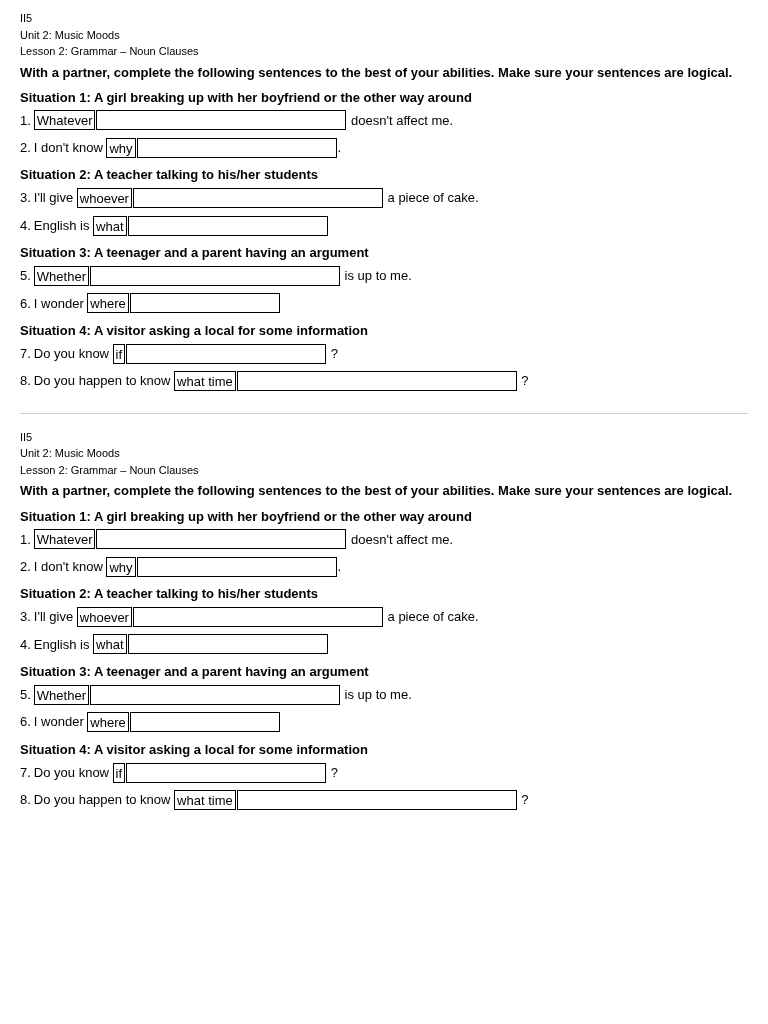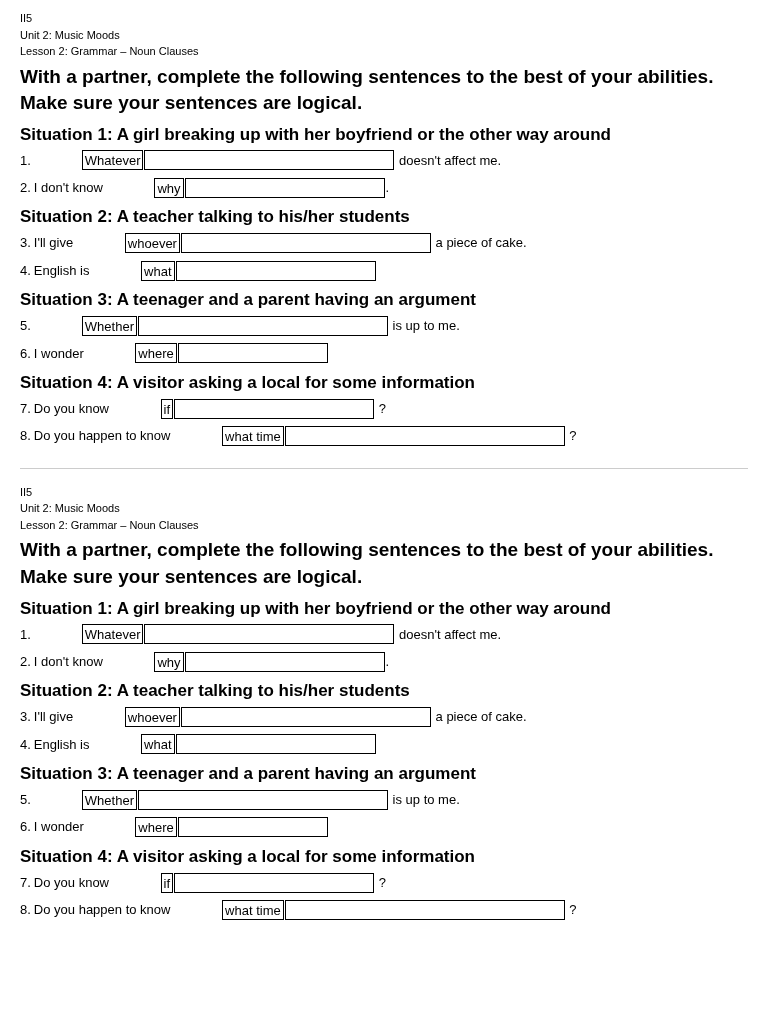--- a/index.html
+++ b/index.html
@@ -18,27 +18,27 @@
     }
     .worksheet {
       margin-bottom: 20px;
     }
     .header-line {
       font-size: 11px;
       line-height: 1.5;
     }
     .instructions {
       font-weight: bold;
-      font-size: 19px;
+      font-size: 13px;
       margin: 4px 0;
       line-height: 1.4;
     }
     .situation-title {
       font-weight: bold;
-      font-size: 17px;
+      font-size: 13px;
       margin: 8px 0 4px 0;
     }
     .sentence-row {
       margin: 4px 0;
       display: flex;
       align-items: center;
       flex-wrap: wrap;
       line-height: 1.8;
     }
     .sentence-row span {
@@ -64,21 +64,20 @@
     .fill-box-xwide {
       min-width: 280px;
     }
     .prefix-word {
       border: 1px solid #000;
       display: inline-block;
       padding: 0 2px;
       height: 20px;
       line-height: 20px;
       vertical-align: middle;
-      margin-left: 48px;
     }
     .sentence-number {
       margin-right: 3px;
       white-space: nowrap;
     }
     .divider {
       border: none;
       border-top: 1px solid #ccc;
       margin: 15px 0;
     }

